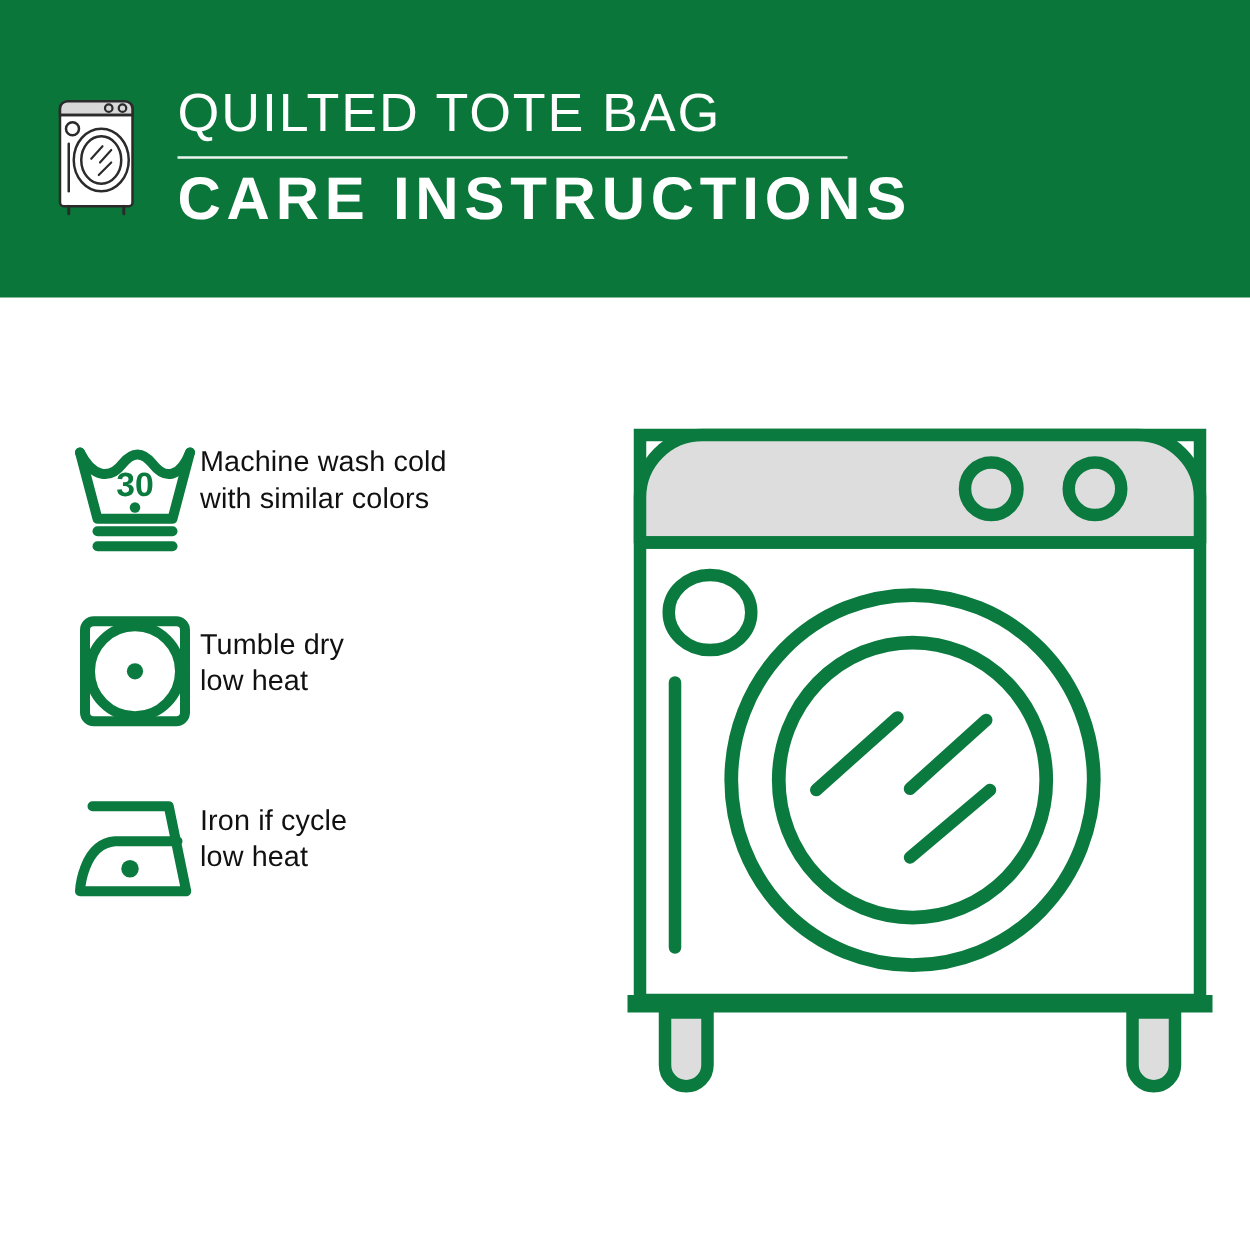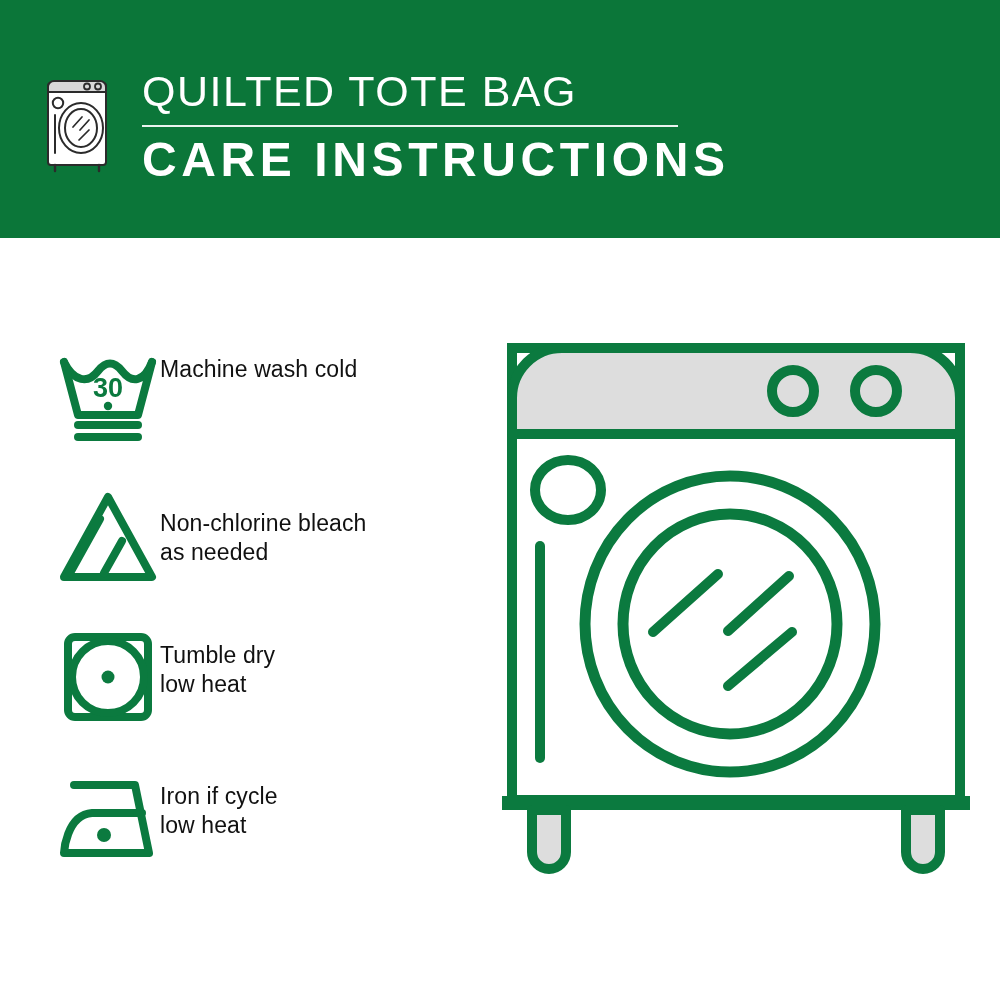--- a/index.html
+++ b/index.html
@@ -172,38 +172,24 @@
 
             <path d="M22 76 L82 76"></path>
             <path d="M22 88 L82 88"></path>
           </g>
           <text x="52" y="48" text-anchor="middle" font-family="'Liberation Sans', sans-serif" font-size="27" font-weight="700" fill="#0b7a3f">30</text>
           <circle cx="52" cy="57" r="4.2" fill="#0b7a3f"></circle>
         </svg>
       </div>
       <div class="care-text">
         <span class="ln">Machine wash cold</span>
-      </div>
-    </div>
-
-    <div class="care-row r2">
-      <div class="care-symbol">
-        <svg viewBox="0 0 104 96" width="104" height="96" aria-hidden="true">
-          <g fill="none" stroke="#0b7a3f" stroke-width="8" stroke-linecap="round" stroke-linejoin="round">
-            <path d="M52 8 L96 88 L8 88 Z"></path>
-            <line x1="44" y1="30" x2="14" y2="84"></line>
-            <line x1="66" y1="52" x2="48" y2="84"></line>
-          </g>
-        </svg>
-      </div>
-      <div class="care-text">
-        <span class="ln">Non-chlorine bleach</span>
-        <span class="ln">as needed</span>
-      </div>
-    </div>
+        <span class="ln">with similar colors</span>
+      </div>
+    </div>
+
 
     <div class="care-row r3">
       <div class="care-symbol">
         <svg viewBox="0 0 104 96" width="104" height="96" aria-hidden="true">
           <g fill="none" stroke="#0b7a3f" stroke-width="8" stroke-linejoin="round">
             <rect x="12" y="8" width="80" height="80" rx="7"></rect>
             <circle cx="52" cy="48" r="36"></circle>
           </g>
           <circle cx="52" cy="48" r="6.5" fill="#0b7a3f"></circle>
         </svg>

